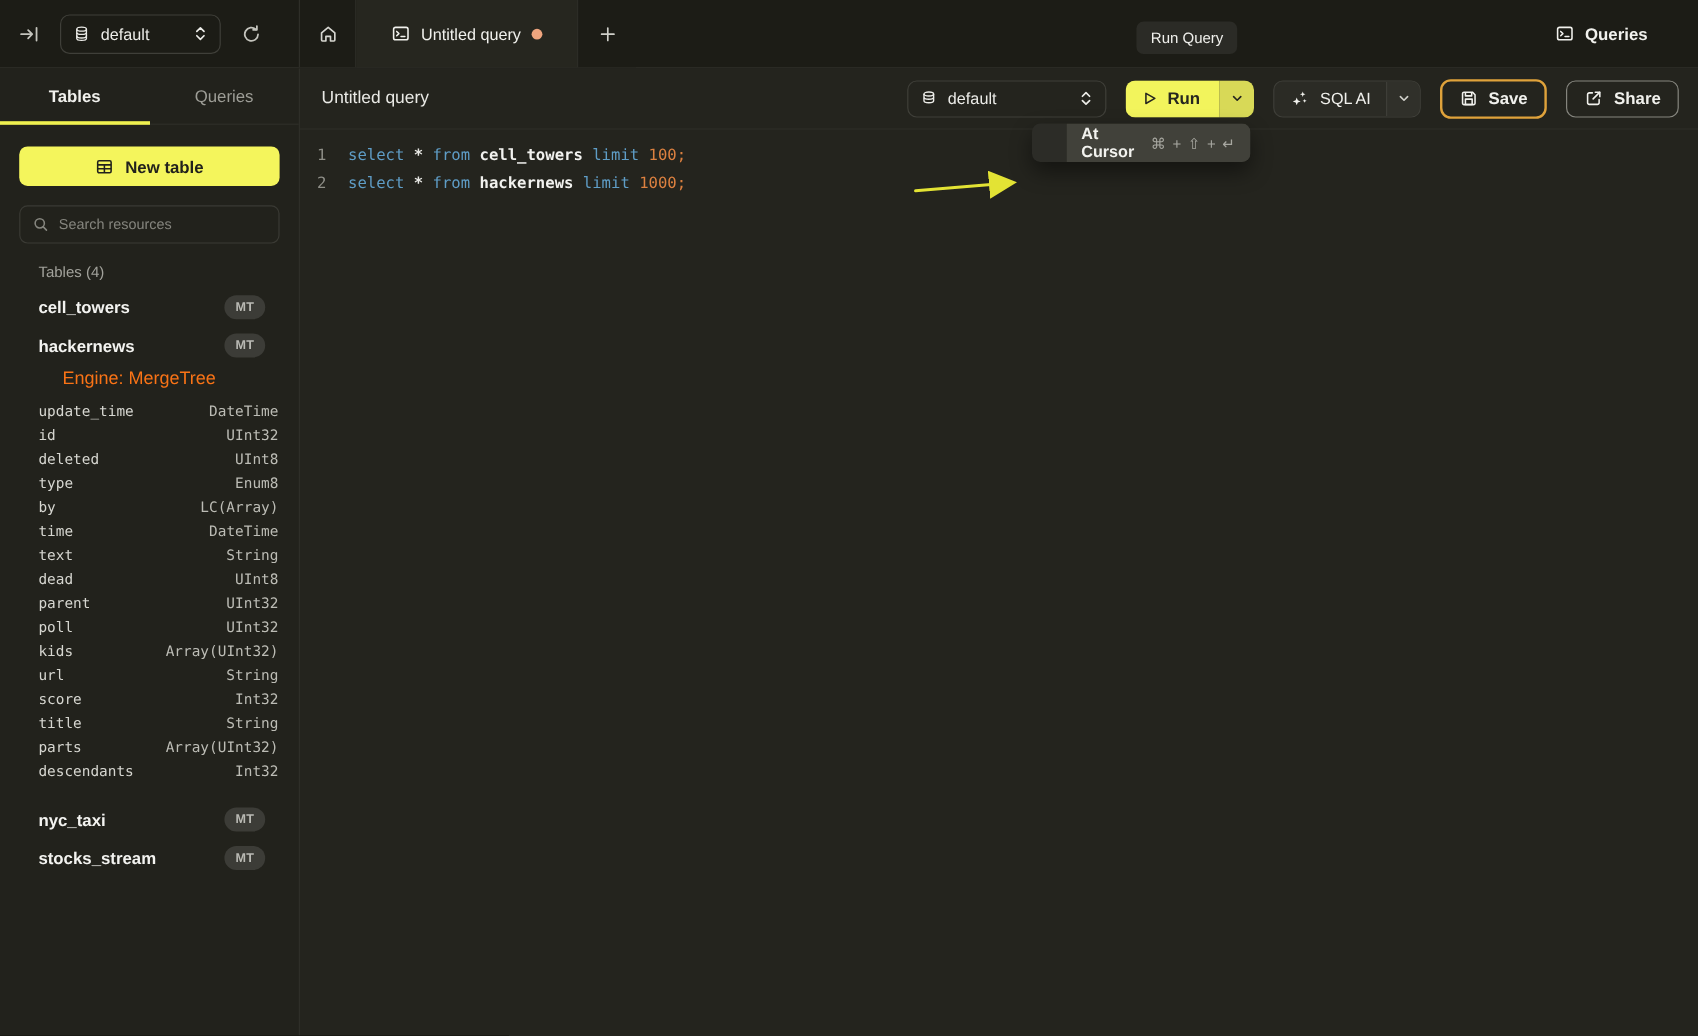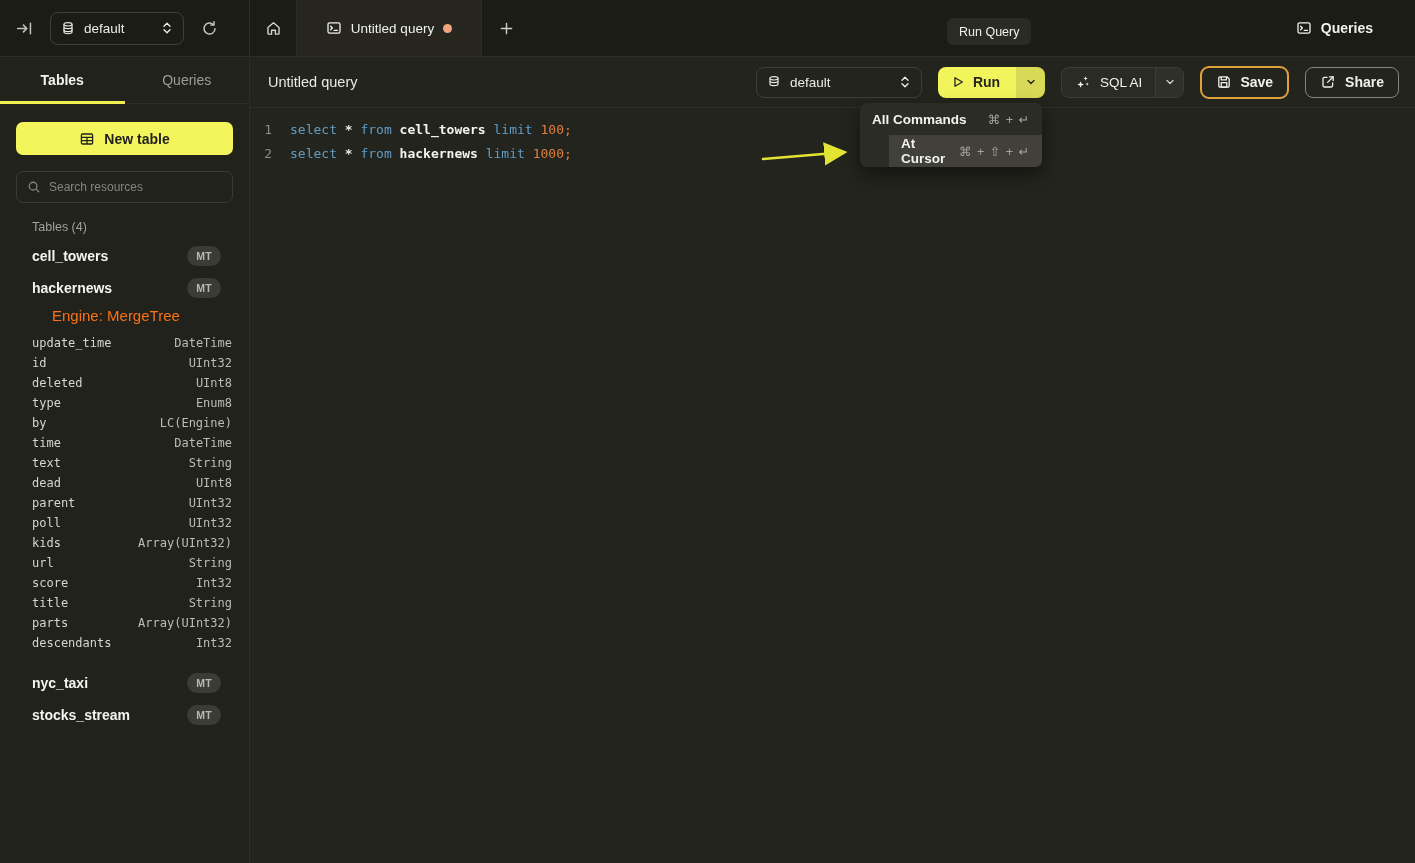--- a/index.html
+++ b/index.html
@@ -223,21 +223,21 @@
             <div class="col-row">
               <span class="col-name">deleted</span>
               <span class="col-type">UInt8</span>
             </div>
             <div class="col-row">
               <span class="col-name">type</span>
               <span class="col-type">Enum8</span>
             </div>
             <div class="col-row">
               <span class="col-name">by</span>
-              <span class="col-type">LC(Engine)</span>
+              <span class="col-type">LC(Array)</span>
             </div>
             <div class="col-row">
               <span class="col-name">time</span>
               <span class="col-type">DateTime</span>
             </div>
             <div class="col-row">
               <span class="col-name">text</span>
               <span class="col-type">String</span>
             </div>
             <div class="col-row">
@@ -380,24 +380,20 @@
             <span class="ln">2</span>
             <span class="code"><span class="tk-kw">select </span><span class="tk-star">* </span><span class="tk-kw">from </span><span class="tk-table">hackernews </span><span class="tk-kw">limit </span><span class="tk-num">1000;</span></span>
           </div>
         </div>
     </section>
   </div>
 
   <div class="tooltip">Run Query</div>
 
   <div class="run-menu">
-      <div class="run-menu-item">
-        <span class="mi-label">All Commands</span>
-        <span class="mi-shortcut">⌘ + ↵</span>
-      </div>
       <div class="run-menu-item highlighted">
         <span class="mi-label">At Cursor</span>
         <span class="mi-shortcut">⌘ + ⇧ + ↵</span>
       </div>
     </div>
 
   <svg class="anno-arrow" width="105" height="32" viewBox="0 0 105 32">
     <defs>
       <marker id="ah" markerWidth="9" markerHeight="9" refX="6.5" refY="4.5" orient="auto">
         <path d="M0 0 L9 4.5 L0 9 Z" fill="#e3e334"></path>

